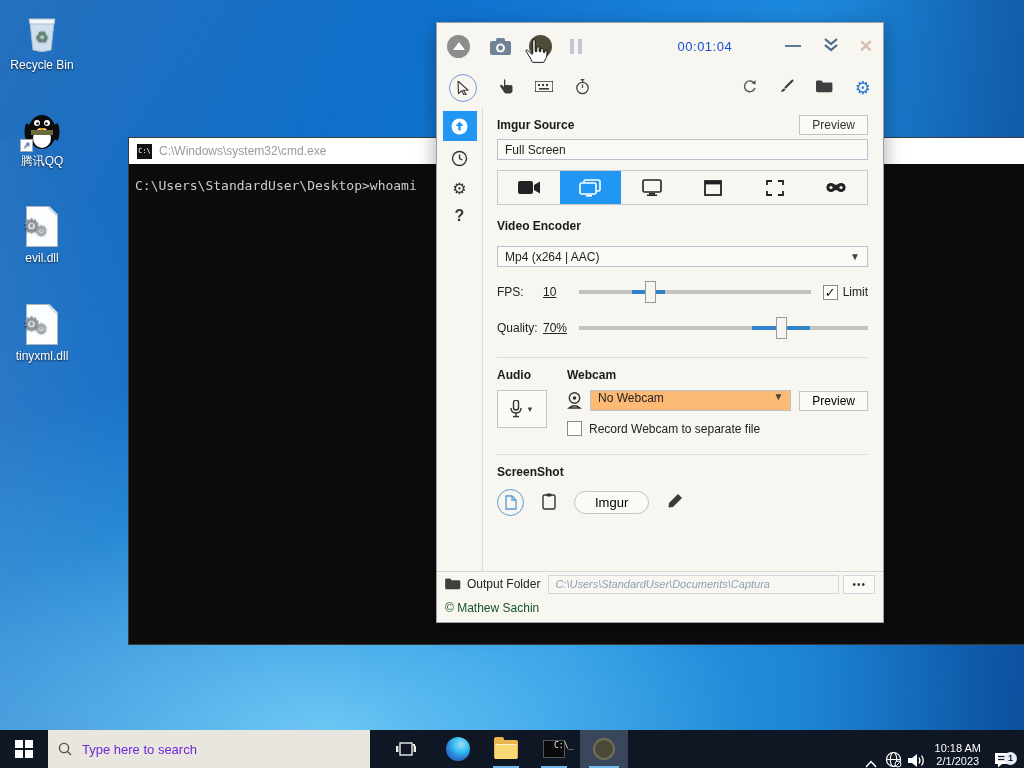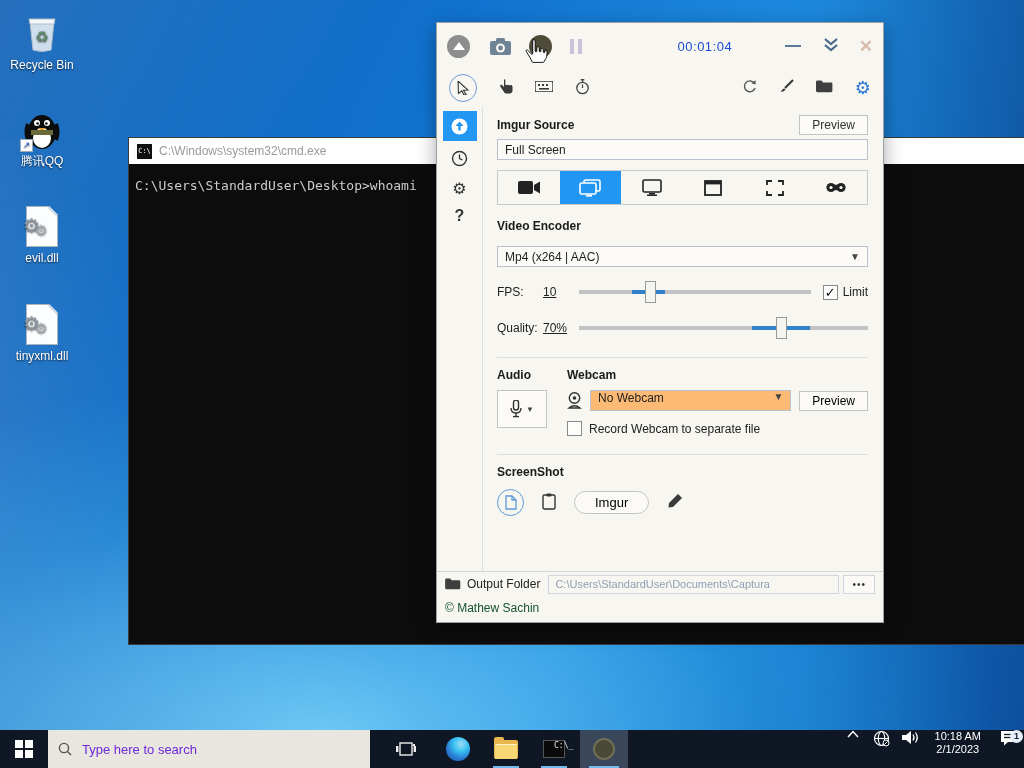--- a/index.html
+++ b/index.html
@@ -113,21 +113,21 @@
 
   .ss-row { display:flex; align-items:center; gap:18px; margin-top:10px; }
   .doc-circle { width:27px; height:27px; border:1.5px solid #5b9bd5; border-radius:50%;
     display:flex; align-items:center; justify-content:center; }
   .imgur-btn { border:1px solid #c3c3c3; border-radius:12px; background:#fbfaf6; padding:3px 20px; font-size:13px; }
 
   .out-row { position:absolute; left:0; right:0; bottom:26px; height:25px; border-top:1px solid #d5d5d5;
     display:flex; align-items:center; padding:0 8px; background:#f7f6f1; }
   .out-label { font-size:12px; color:#222; margin:0 8px 0 6px; white-space:nowrap; }
   .out-field { flex:1; border:1px solid #cfd6dd; height:19px; display:flex; align-items:center;
-    padding:0 6px; color:#8fa0b5; font-size:11px; overflow:hidden; white-space:nowrap; }
+    padding:0 6px; color:#8fa0b5; font-size:11px; overflow:hidden; white-space:nowrap;font-style:italic; }
   .out-more { border:1px solid #cfd6dd; height:19px; padding:0 8px; margin-left:4px; background:#fbfaf6;
     font-size:10px; letter-spacing:1px; line-height:17px; color:#333; }
   .cap-footer { position:absolute; left:0; right:0; bottom:0; height:26px; line-height:24px;
     padding-left:8px; color:#14532d; font-size:12px; background:#f7f6f1; }
 
   .hand-cursor { position:absolute; left:523px; top:38px; width:26px; height:26px; z-index:50; }
 
   
   .taskbar { position:absolute; left:0; bottom:0; width:1024px; height:38px; background:#0f1624;
     display:flex; align-items:stretch; z-index:100; }
@@ -143,21 +143,21 @@
     background: radial-gradient(circle at 62% 30%, #9fdcf5 0%, #35c1f1 34%, #2b7cd3 62%, #1a5fb0 100%); }
   .folder-xp { position:relative; width:24px; height:19px; }
   .folder-xp .back { position:absolute; inset:0; background:#e8b64c; border-radius:2px; }
   .folder-xp .tabf { position:absolute; left:0; top:-3px; width:10px; height:5px; background:#e8b64c; border-radius:2px 2px 0 0; }
   .folder-xp .front { position:absolute; left:1px; top:4px; right:1px; bottom:0; background:#f8d775; border-radius:1px;
     border-top:1px solid #fff3c9; }
   .cmd-tile { width:22px; height:18px; background:#0a0a0a; border:1px solid #555; font-family:"DejaVu Sans Mono",monospace;
     font-size:8px; color:#e8e8e8; line-height:8px; padding:1px 10px; }
   .captura-tile-circle { width:22px; height:22px; border-radius:50%; background:#4a4836;
     box-shadow:inset 0 0 0 2px rgba(190,185,150,.35); }
-  .tray { margin-left:auto; display:flex; align-items:flex-start; gap:7px; }
+  .tray { margin-left:auto; display:flex; align-items:flex-end; gap:1px; padding-right:6px; }
   .tray-ic { width:22px; display:flex; align-items:center; justify-content:center; }
   .clock { color:#fff; font-size:11px; text-align:center; line-height:13px; padding:0 6px; }
   .notif { position:relative; width:30px; display:flex; align-items:center; justify-content:center; }
   .badge { position:absolute; right:1px; bottom:3px; width:13px; height:13px; border-radius:50%;
     background:#e8eef5; color:#13203a; font-size:9px; line-height:13px; text-align:center; font-weight:bold; }
 </style>
 </head>
 <body>
 
 <div class="desktop">

